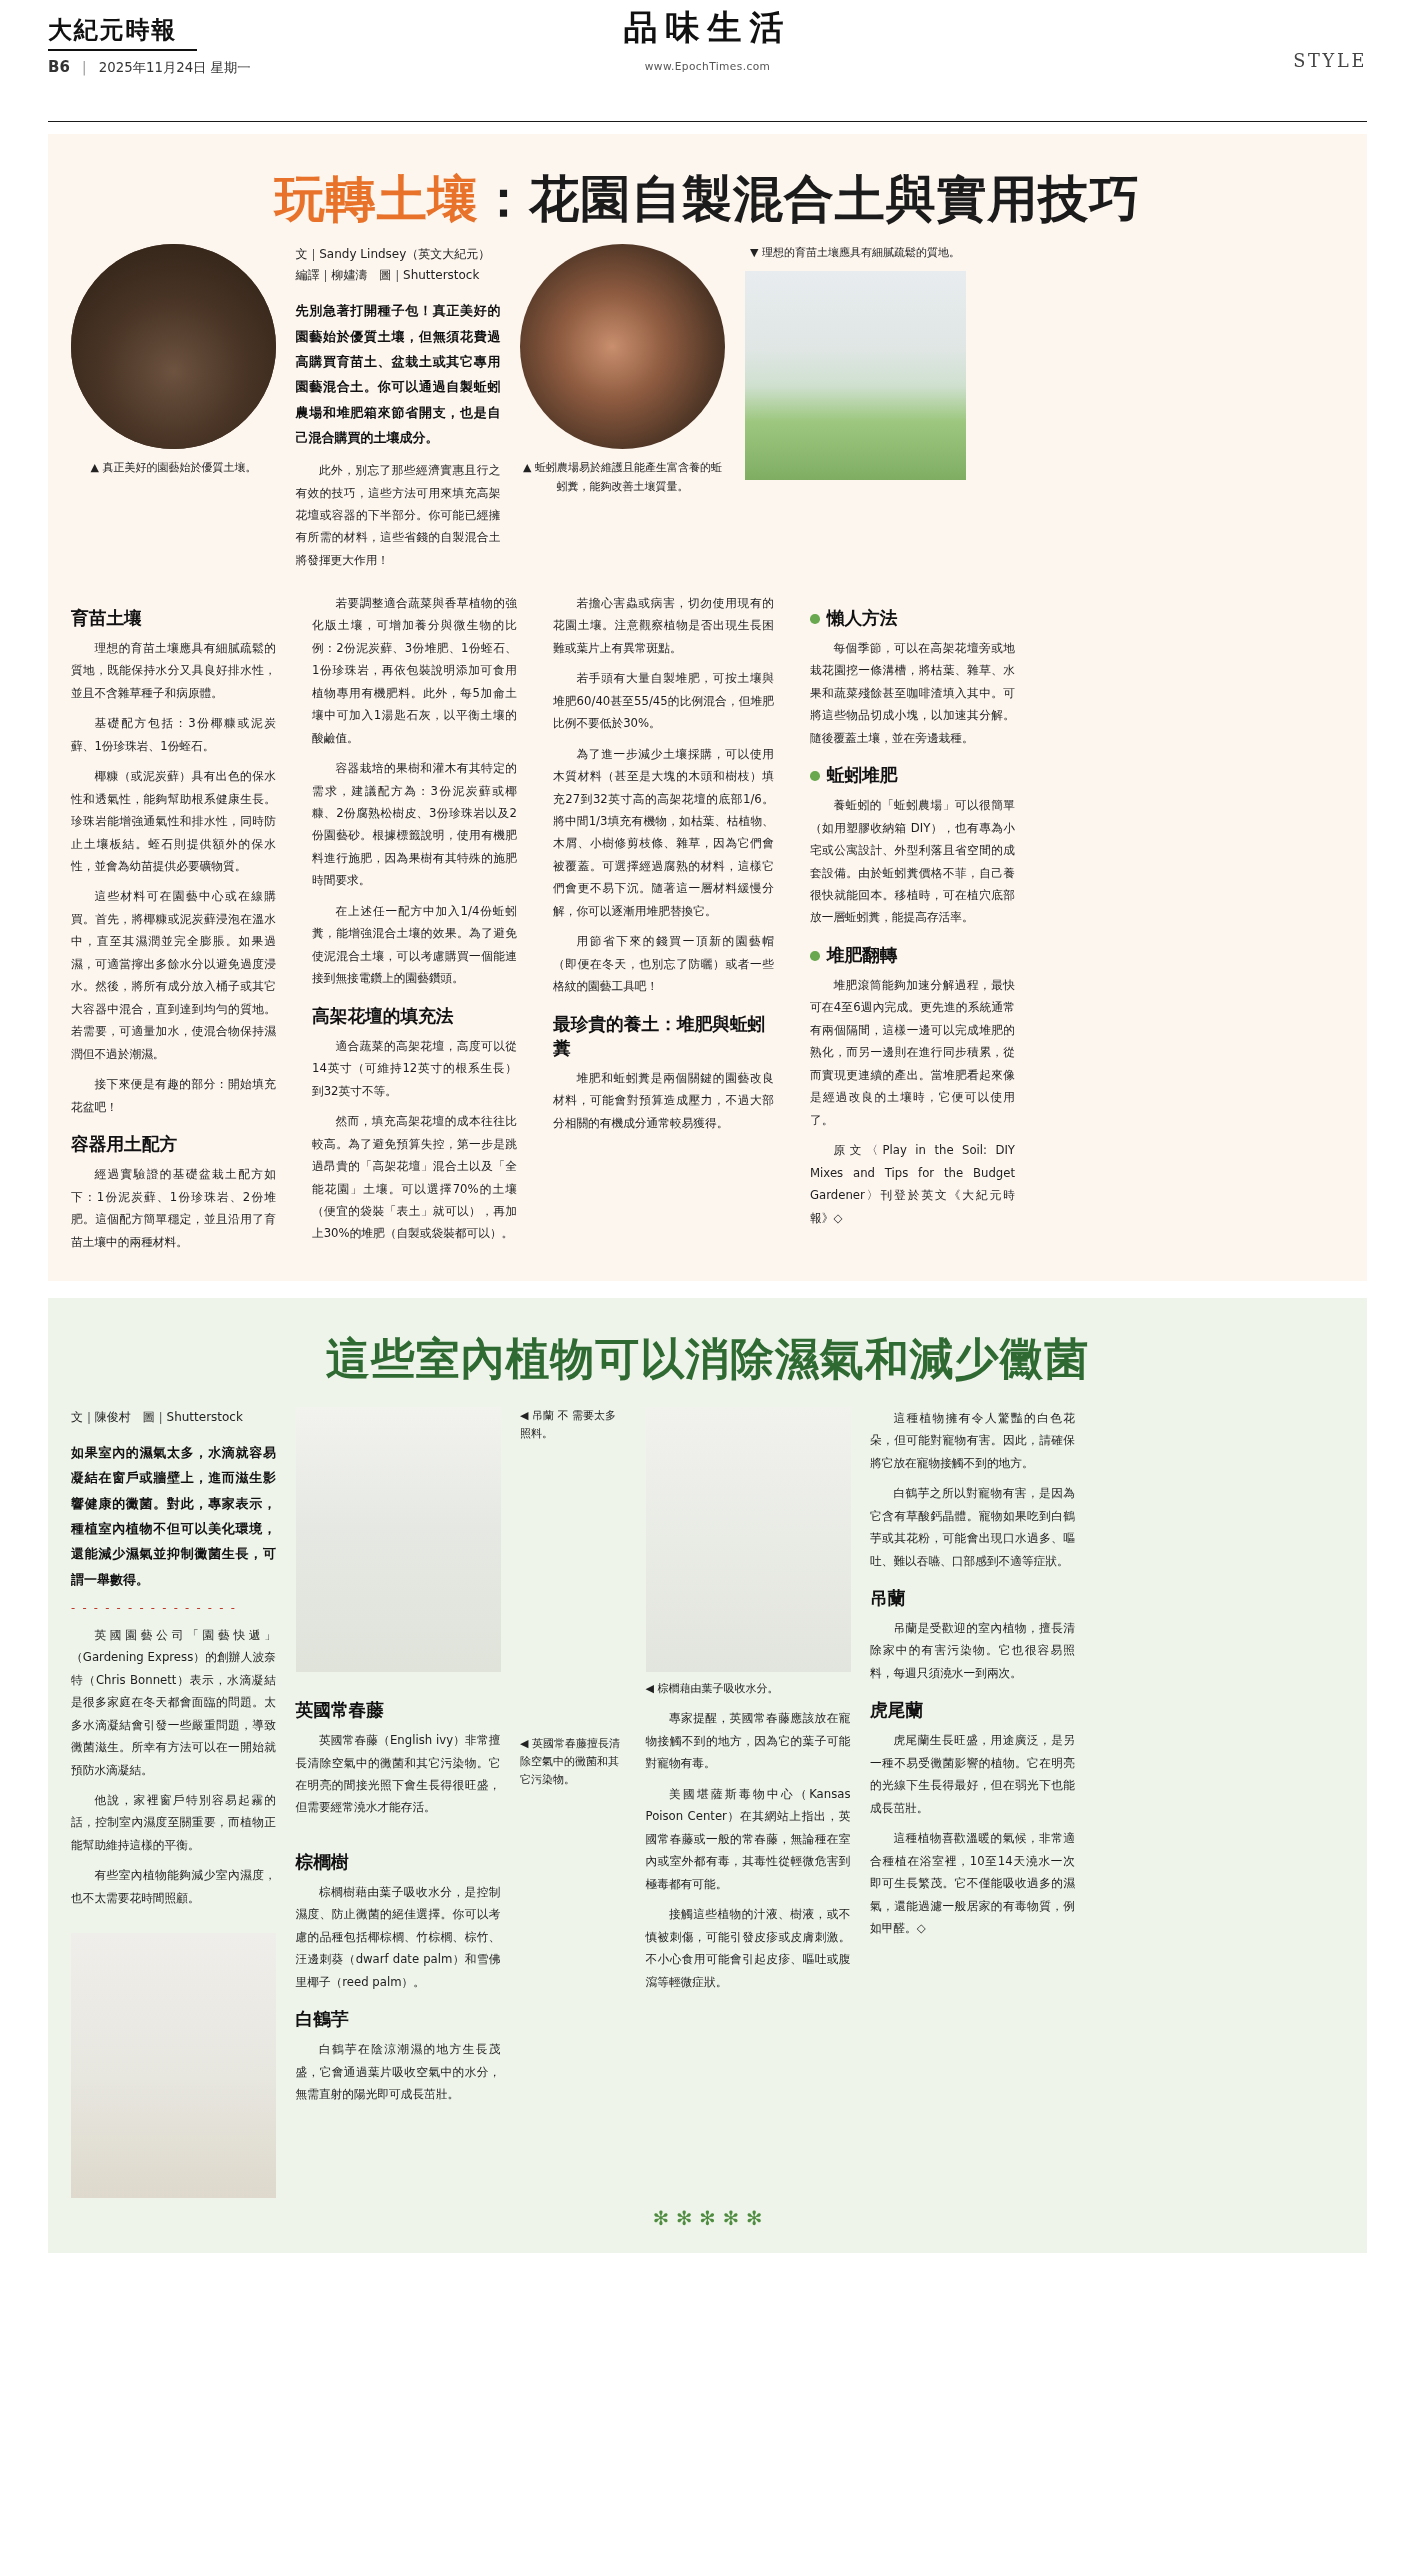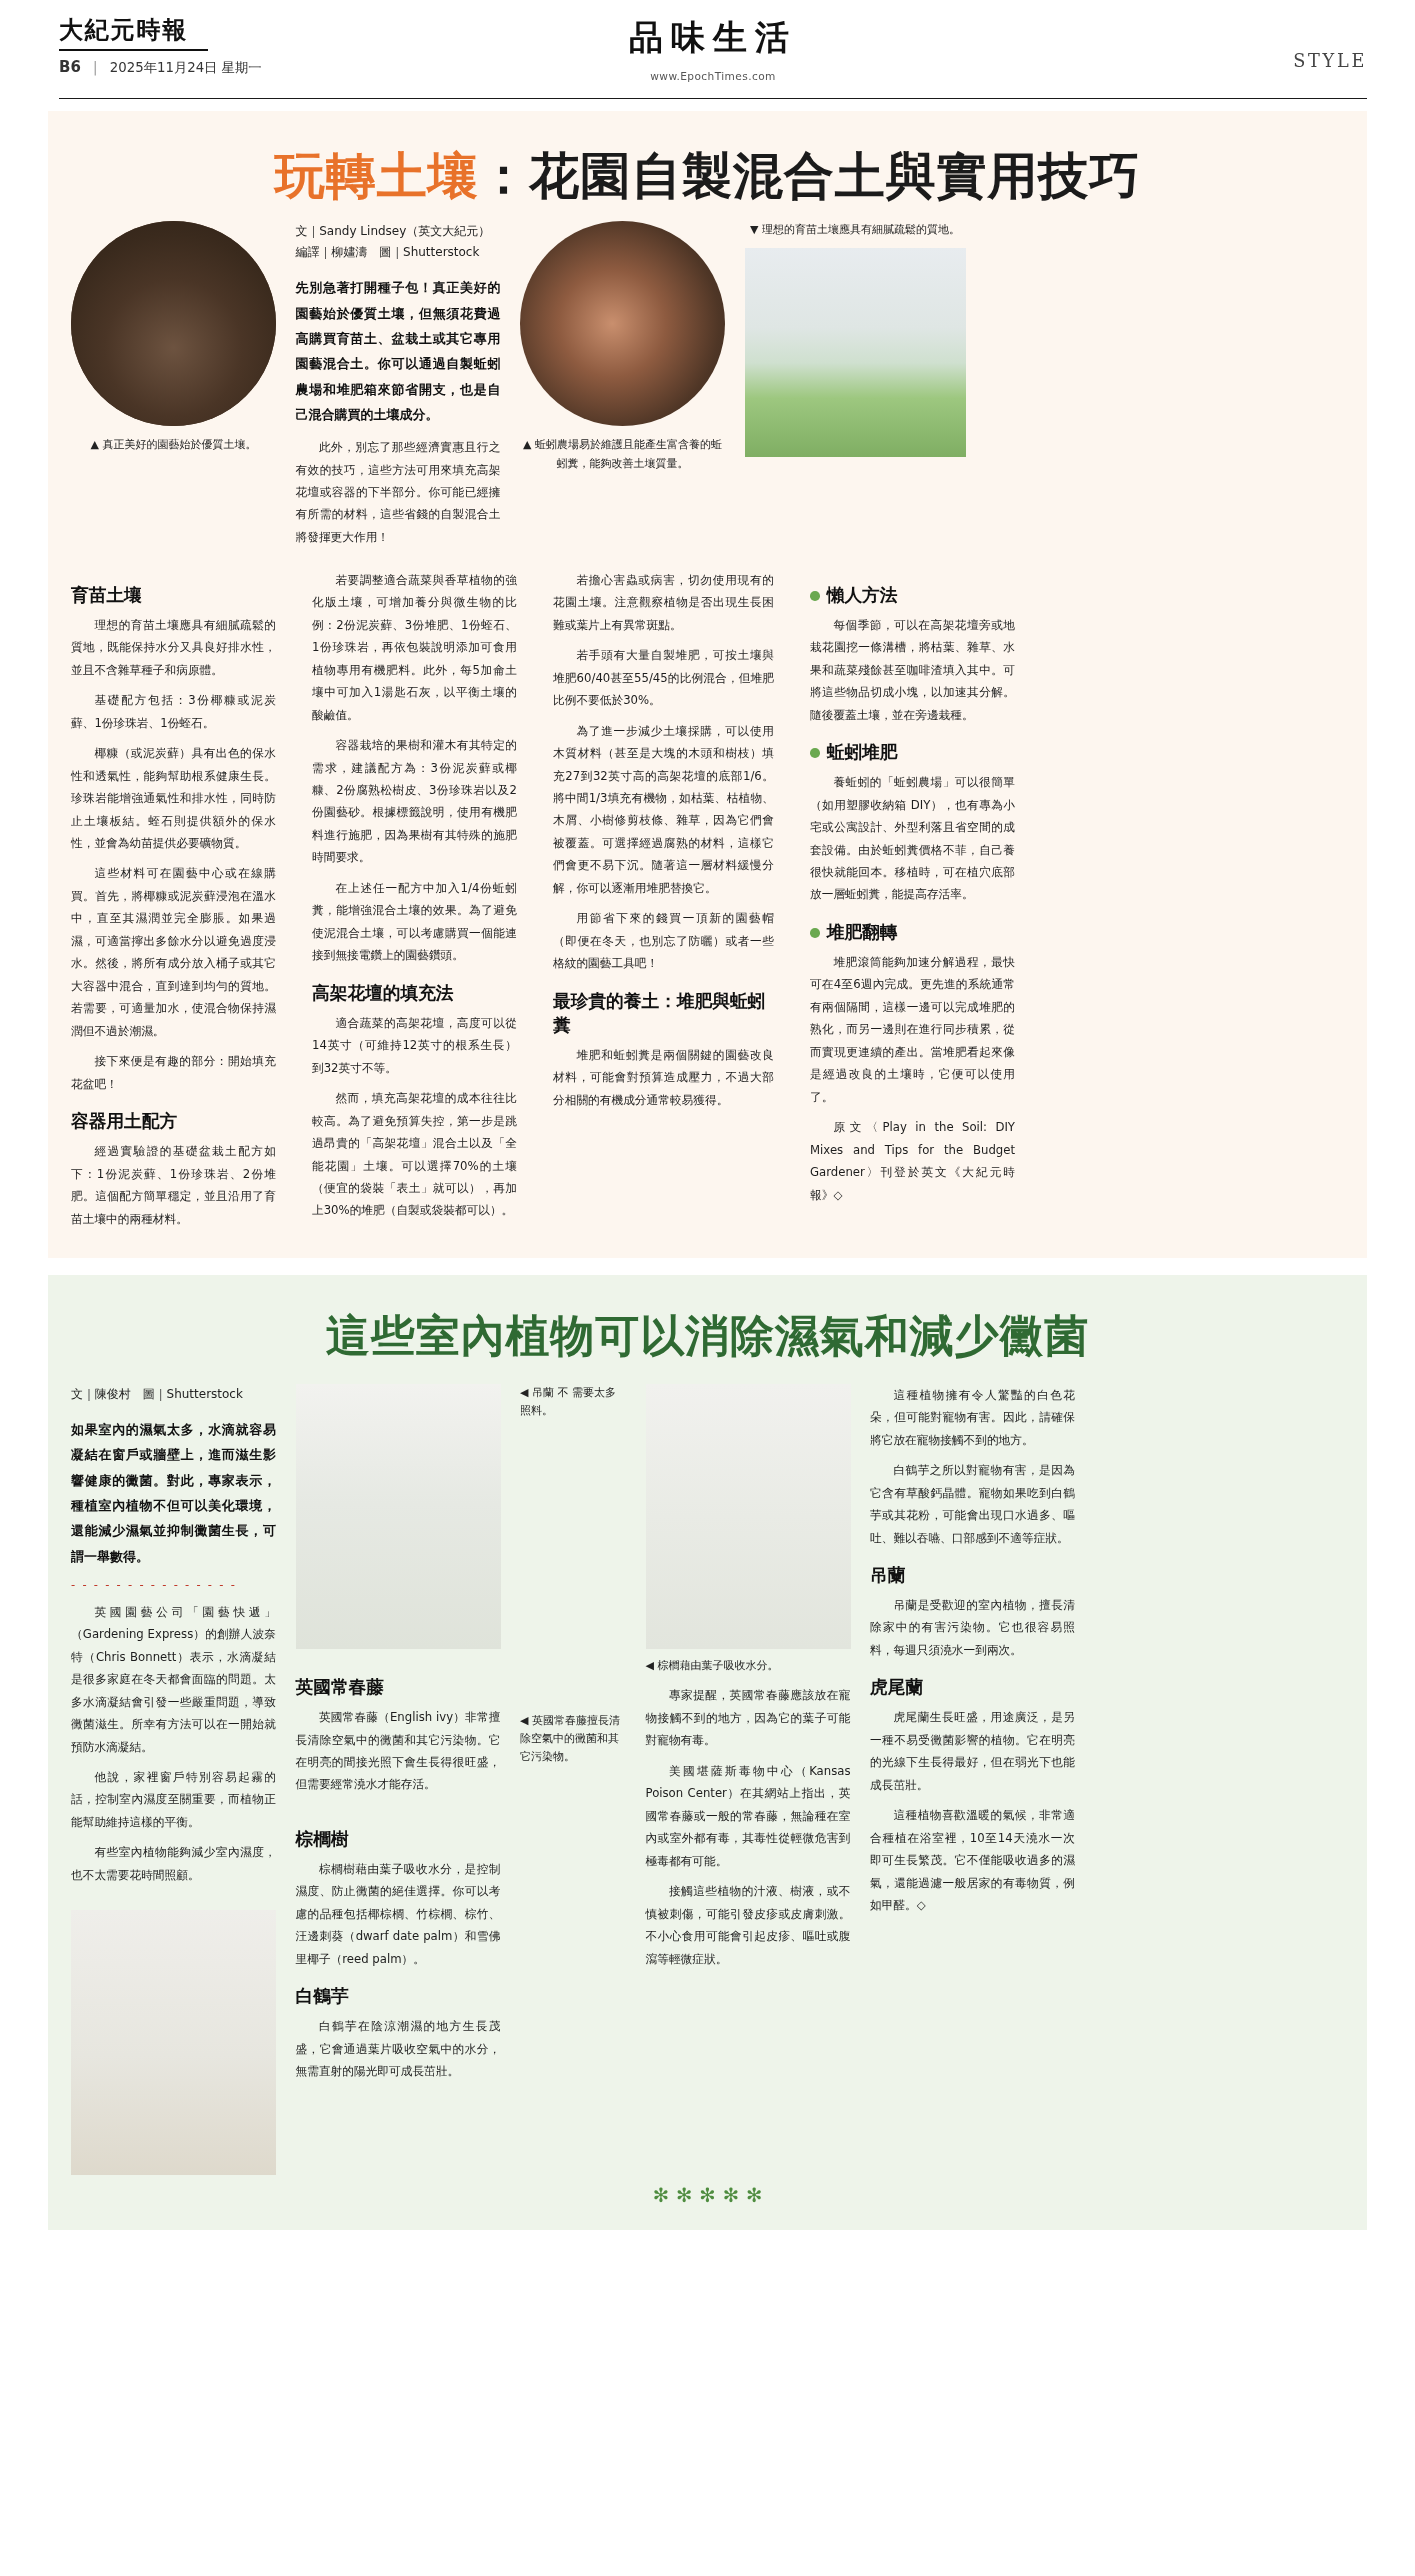--- a/index.html
+++ b/index.html
@@ -7,31 +7,31 @@
   body {
     width:1415px; height:2576px;
     background:#ffffff;
     font-family:"DejaVu Sans", sans-serif;
     color:#1a1a1a;
     position:relative;
   }
   .page { width:1415px; height:2576px; position:relative; padding:0 48px; }
 
   
-  .masthead { position:relative; height:99px; border-bottom:1.8px solid #1a1a1a;margin-left:11px; }
+  .masthead { position:relative; height:122px; border-bottom:1.8px solid #1a1a1a; }
   .logo-box { position:absolute; left:0; top:14px; }
   .logo-cn {
     font-family:"DejaVu Serif", serif;
     font-size:24px; font-weight:bold; letter-spacing:1.8px; color:#111;
   }
   .logo-rule { width:149px; height:2.7px; background:#111; margin-top:2.7px; }
   .folio { position:absolute; left:0; top:58px; font-size:13.3px; color:#333; }
   .folio .pg { font-weight:bold; font-size:15px; }
   .folio .sep { color:#999; margin:0 8px; }
-  .center-head { position:absolute; left:0; right:0; top:15px; text-align:center; }
+  .center-head { position:absolute; left:0; right:0; top:5px; text-align:center; }
   .center-head .sec {
     font-family:"DejaVu Serif", serif;
     font-size:34px; font-weight:bold; letter-spacing:8px; color:#111;
   }
   .center-head .url { font-size:10.6px; color:#555; margin-top:8.8px; letter-spacing:0.4px; }
   .style-word {
     position:absolute; right:0; top:51px;
     font-family:"DejaVu Serif", serif;
     font-size:17.7px; letter-spacing:2.7px; color:#444;
   }

